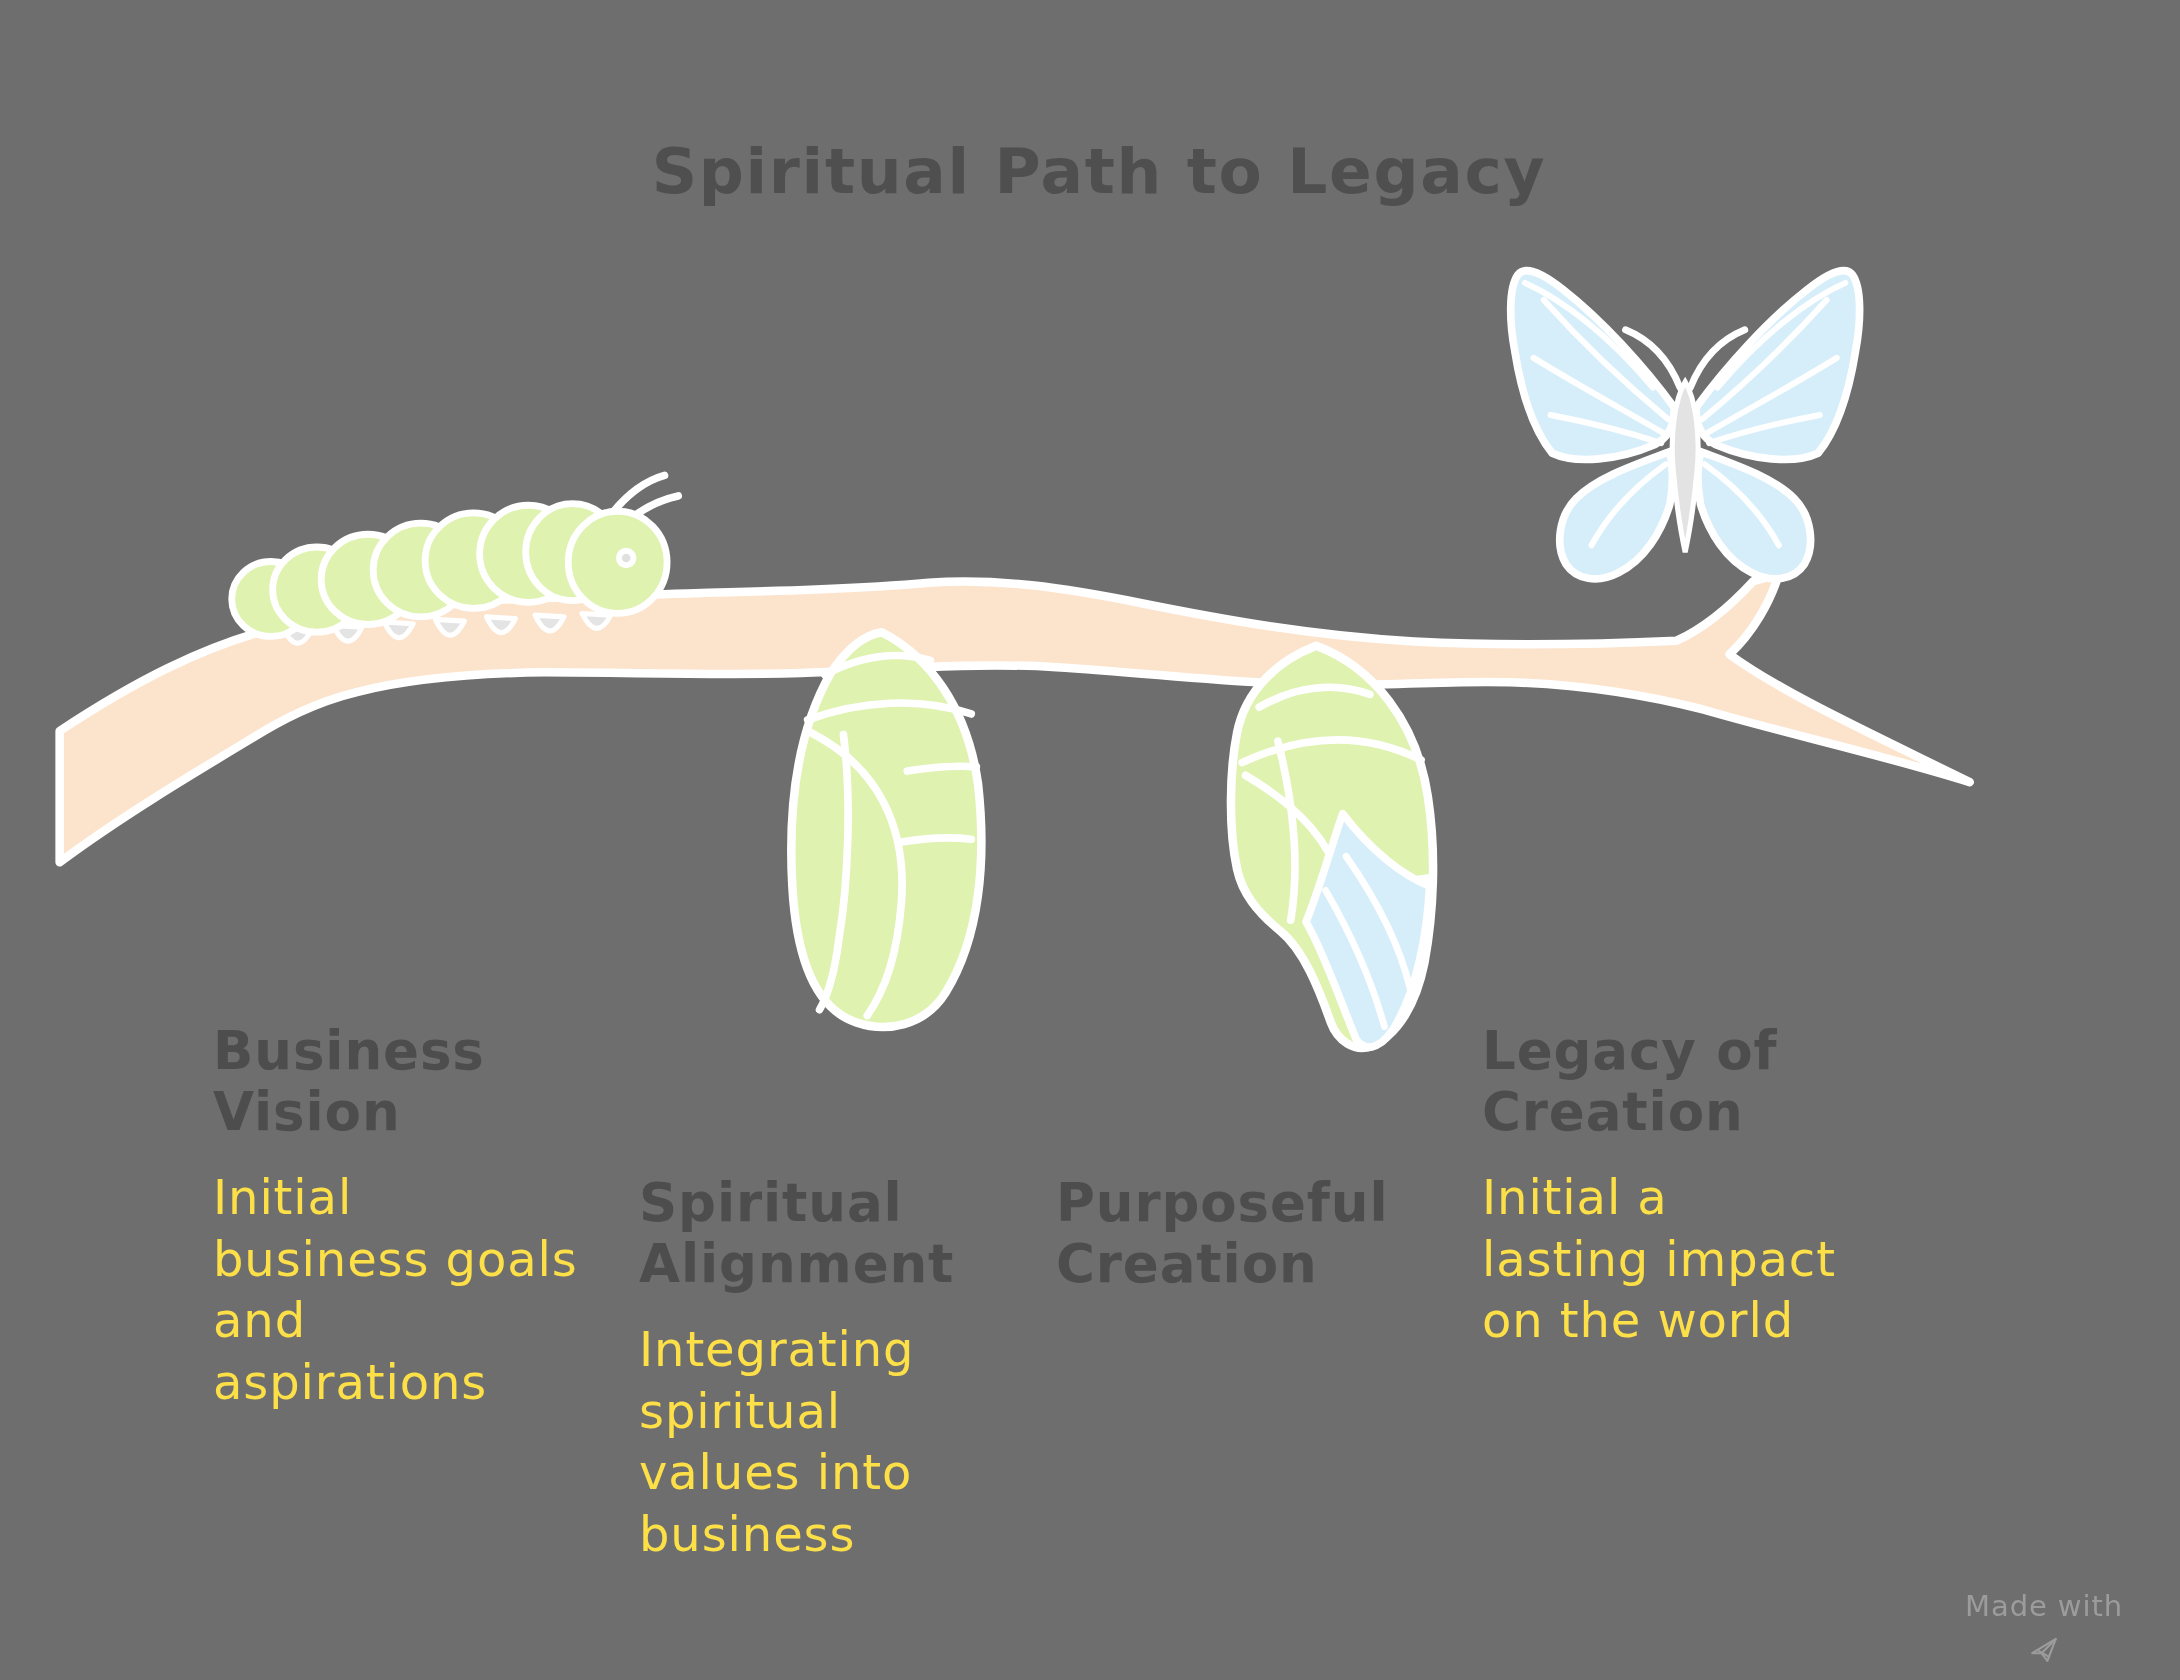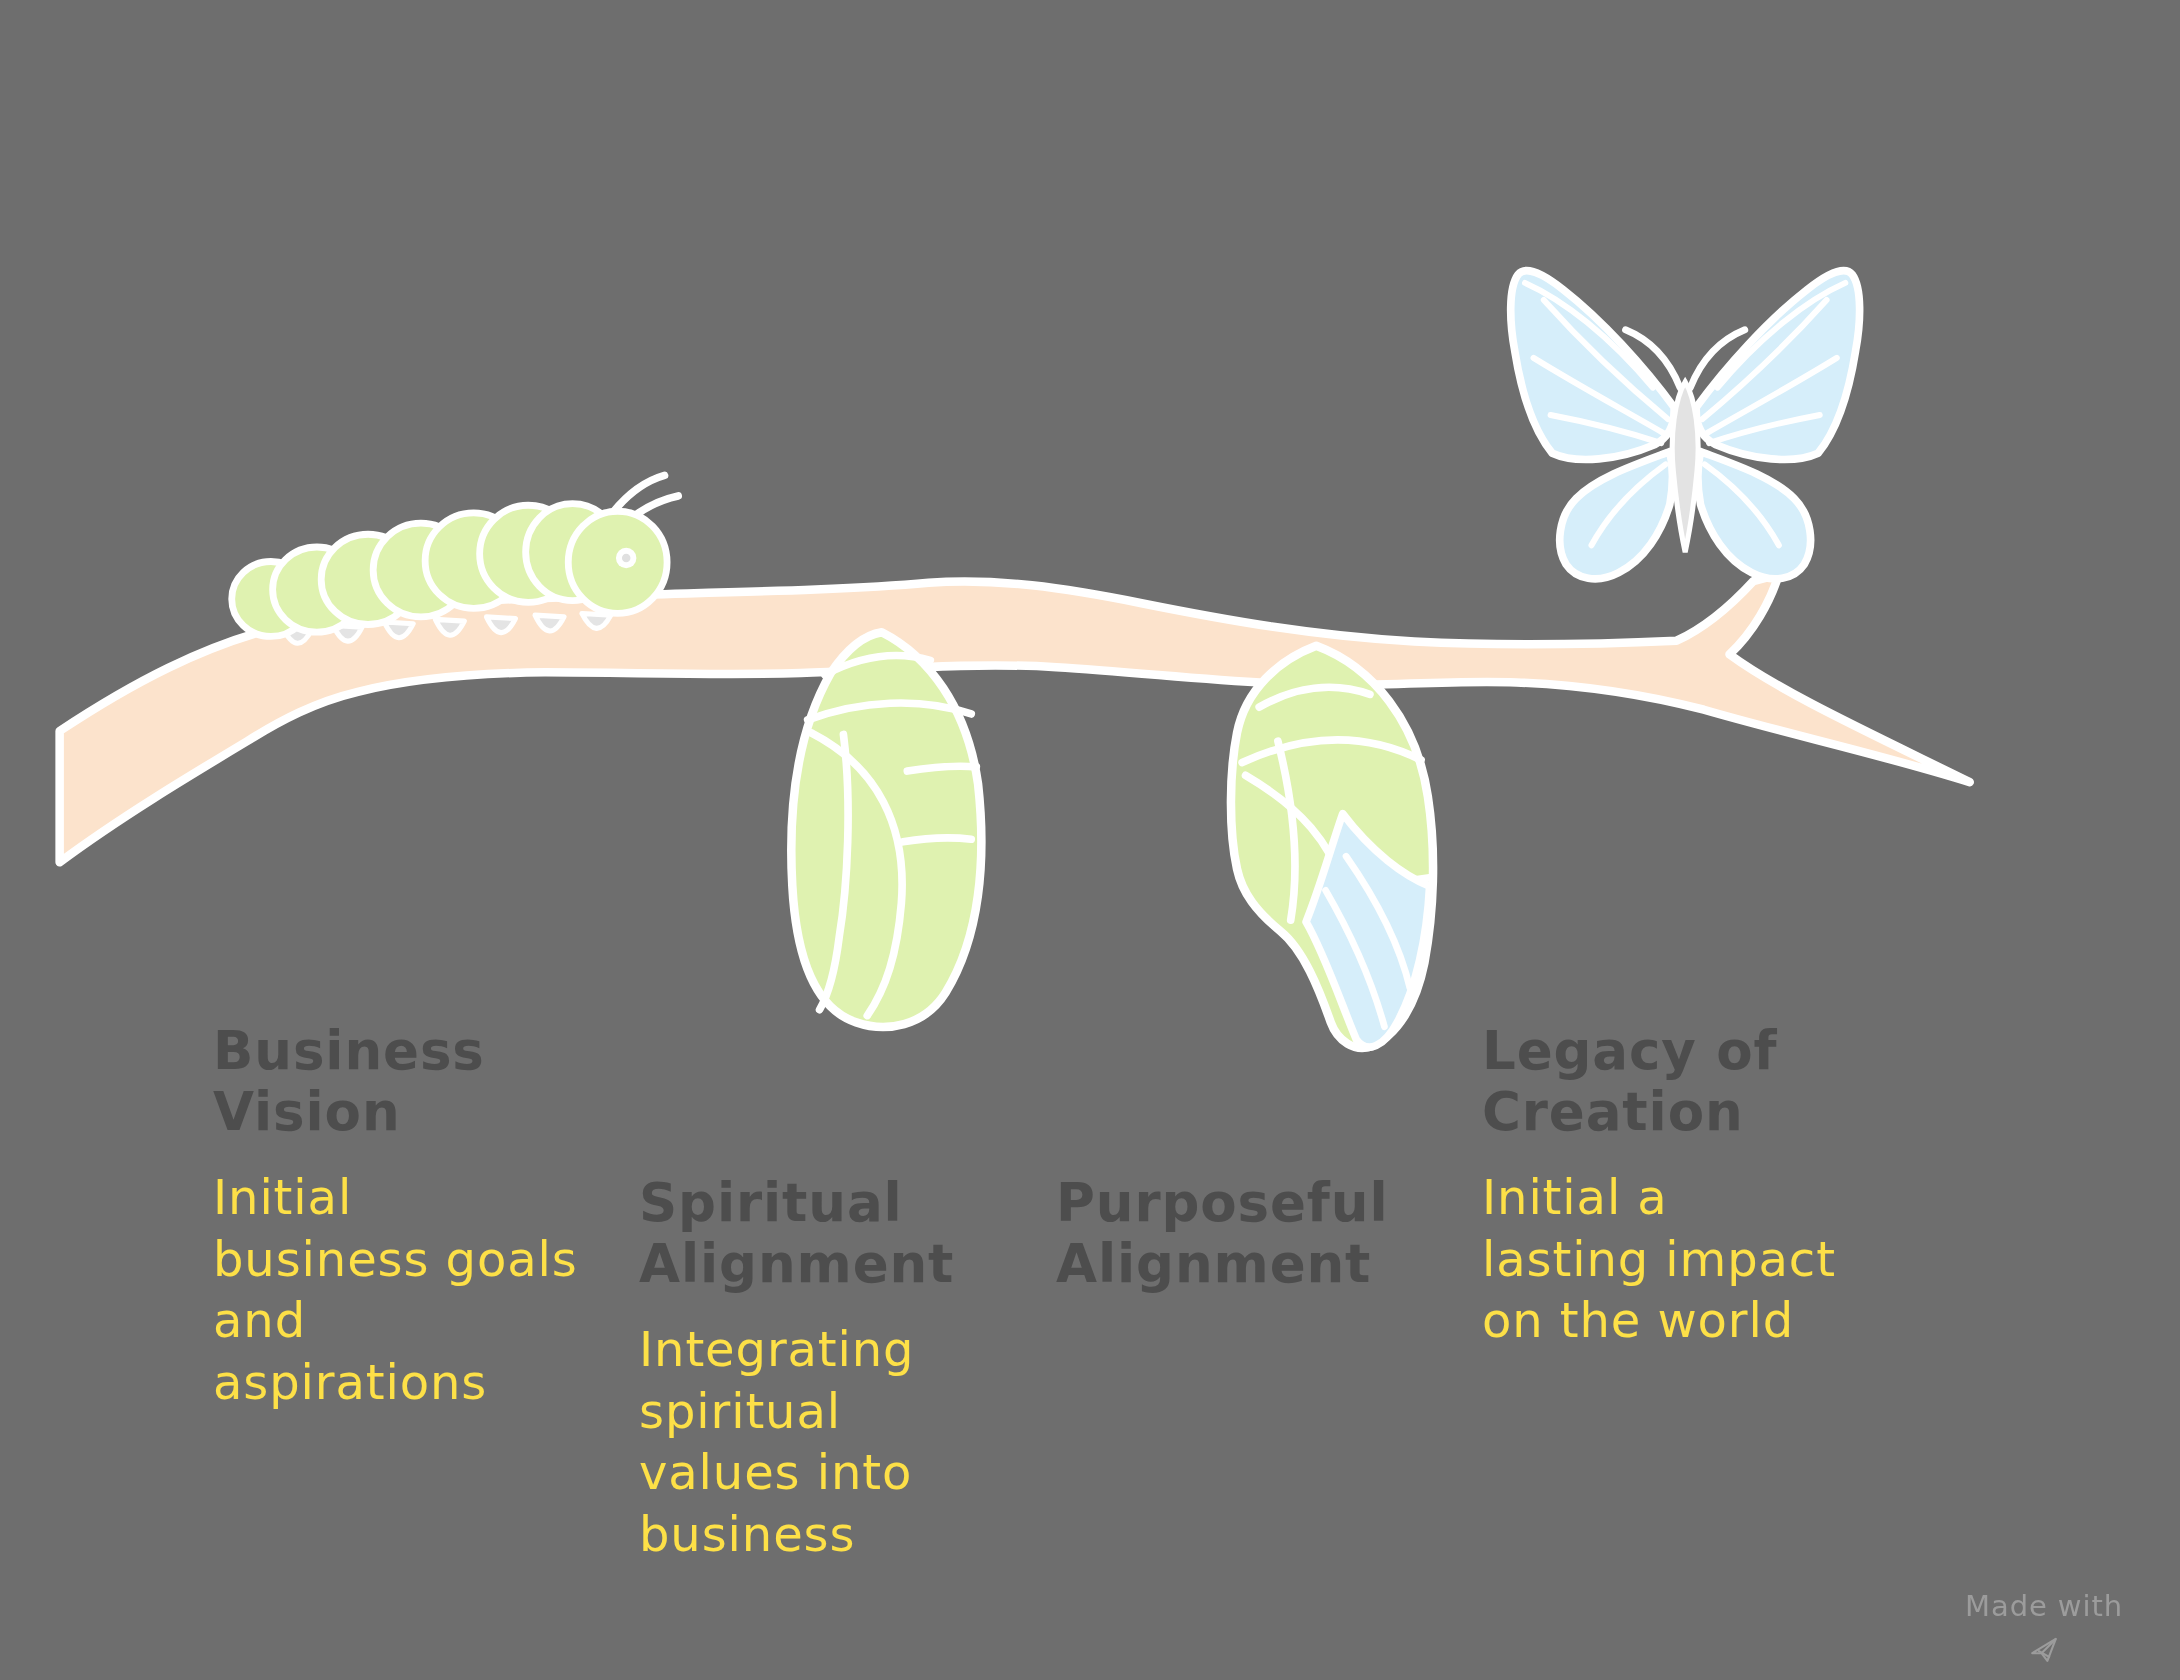--- a/index.html
+++ b/index.html
@@ -191,40 +191,41 @@
       </g>
 
       <path fill="#e3e3e3" stroke="#ffffff" stroke-width="6" d="M 1978 448
            C 1990 468 1996 510 1992 552
            C 1988 595 1983 625 1978 648
            C 1973 625 1968 595 1964 552
            C 1960 510 1966 468 1978 448 Z"></path>
     </g>
   </svg>
 
+  <div class="title">Spiritual Path to Legacy</div>
 
   <div class="stage stage-1">
     <div class="heading">Business
 Vision</div>
     <div class="desc">Initial
 business goals
 and
 aspirations</div>
   </div>
   <div class="stage stage-2">
     <div class="heading">Spiritual
 Alignment</div>
     <div class="desc">Integrating
 spiritual
 values into
 business</div>
   </div>
   <div class="stage stage-3">
     <div class="heading">Purposeful
-Alignment</div>
+Creation</div>
   </div>
   <div class="stage stage-4">
     <div class="heading">Legacy of
 Creation</div>
     <div class="desc">Initial a
 lasting impact
 on the world</div>
   </div>
 
   <div class="watermark">

